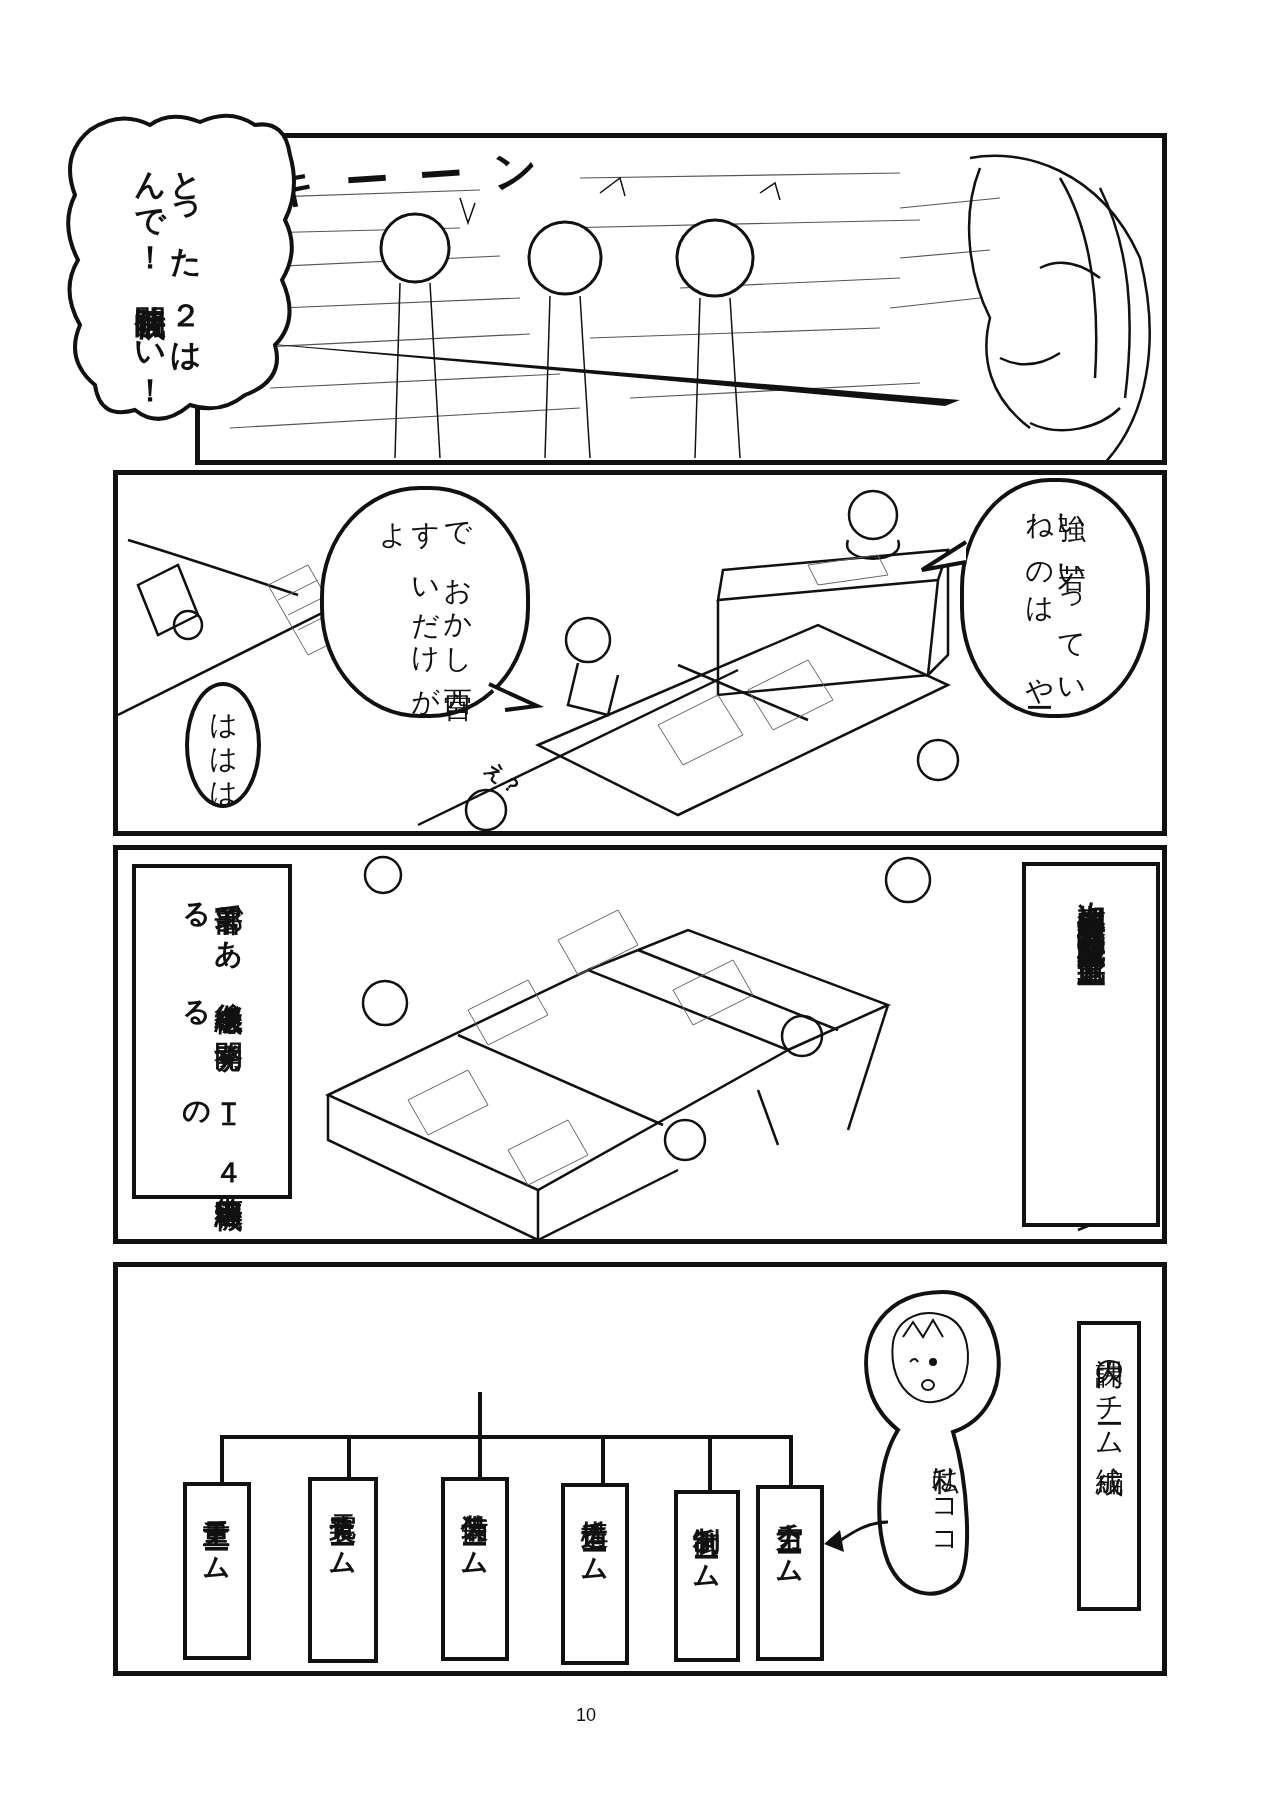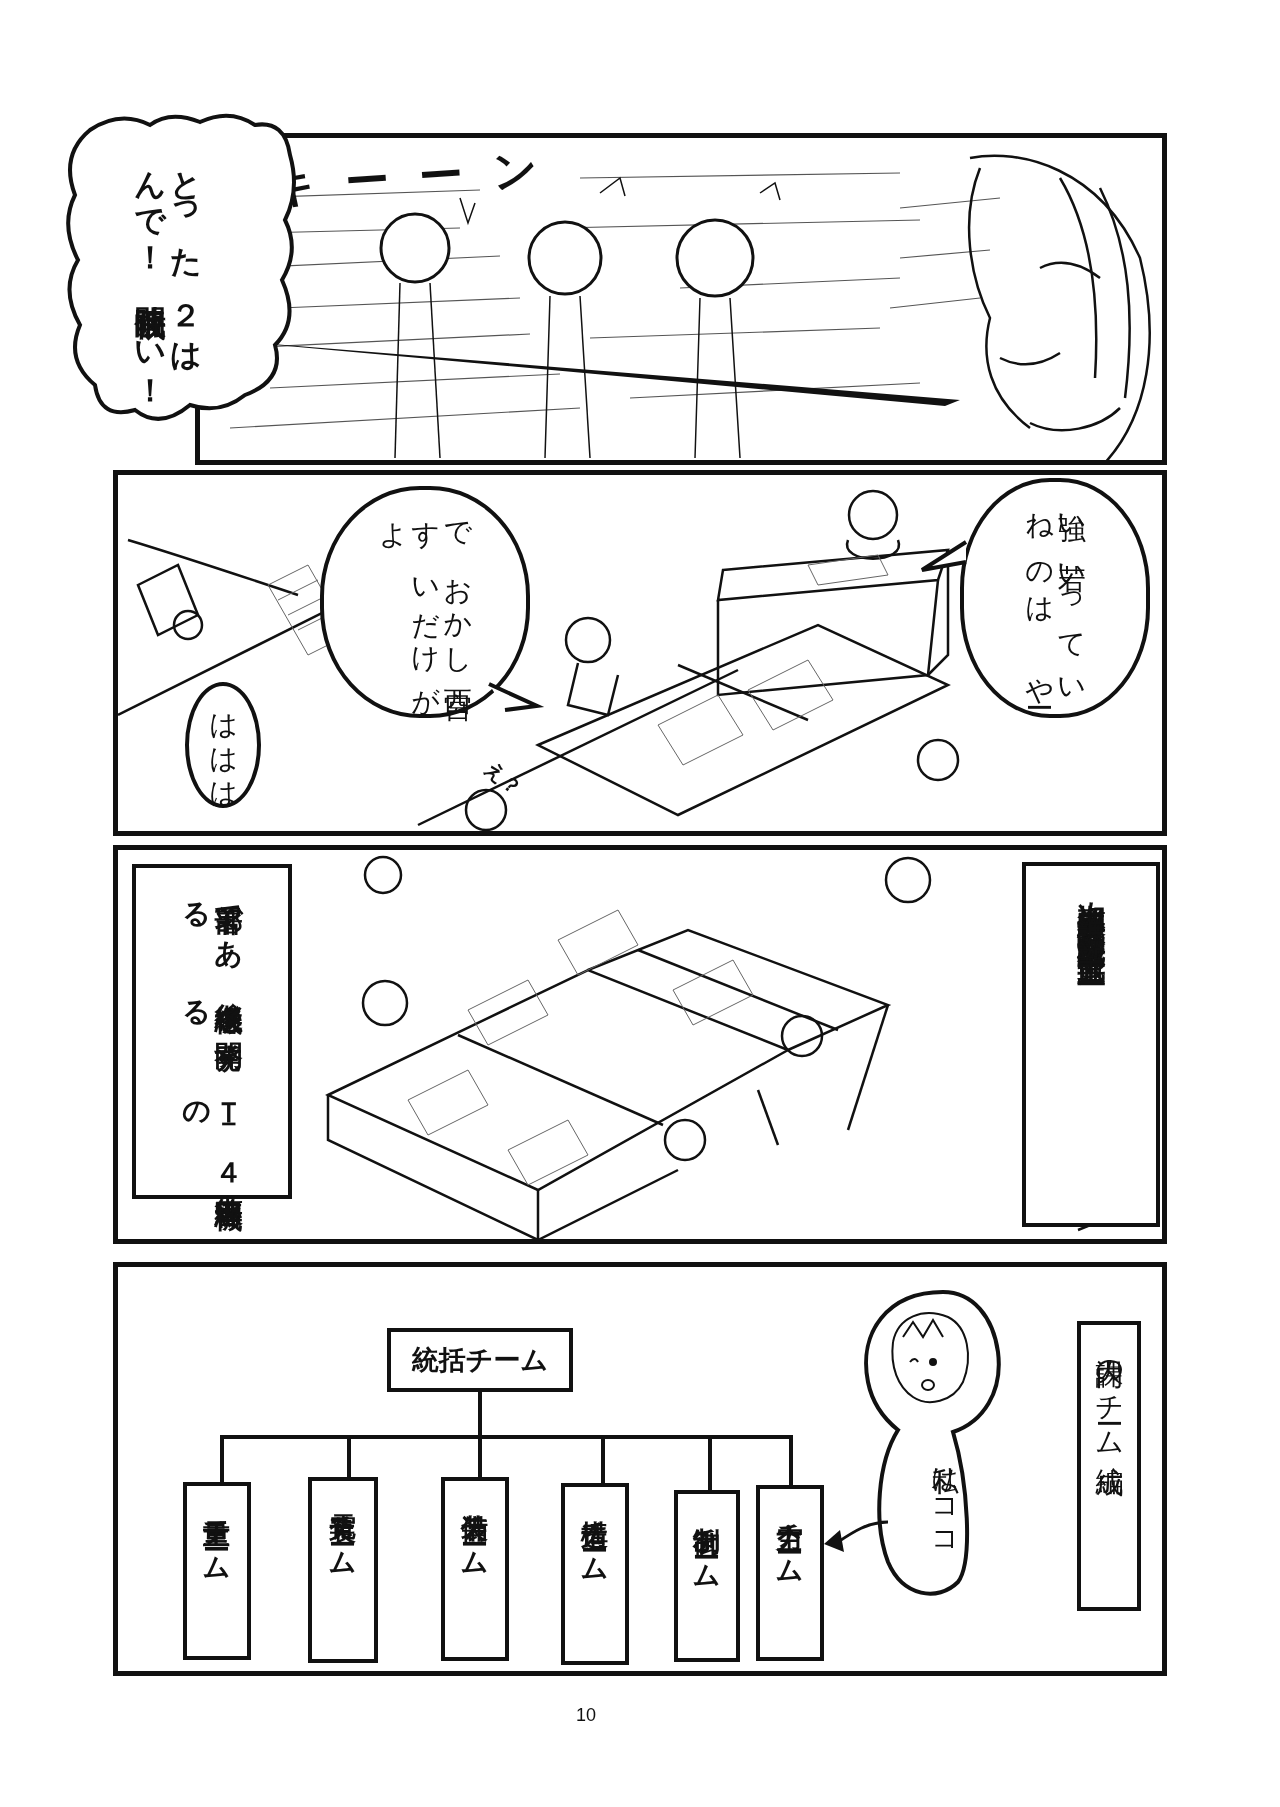--- a/index.html
+++ b/index.html
@@ -185,23 +185,20 @@
     <div class="vtext" style="font-size:28px; display:flex; flex-direction:row-reverse; gap:10px;">
       <span>武井重工</span>
       <span>航空機設計部</span>
       <span>次期中等練習機設計課</span>
     </div>
   </div>
 </div>
 
 <div class="panel" style="left:113px; top:1262px; width:1054px; height:414px;">
 
-  <div class="orgbox" style="left:269px; top:61px; width:186px; height:64px; padding-top:0; align-items:center;">
-    <span style="font-size:27px; font-weight:bold;">統括チーム</span>
-  </div>
 
   <div class="line" style="left:360px; top:125px; width:4px; height:170px;"></div>
   <div class="line" style="left:102px; top:168px; width:573px; height:4px;"></div>
   <div class="line" style="left:102px; top:168px; width:4px; height:47px;"></div>
   <div class="line" style="left:229px; top:168px; width:4px; height:42px;"></div>
   <div class="line" style="left:360px; top:168px; width:4px; height:42px;"></div>
   <div class="line" style="left:483px; top:168px; width:4px; height:48px;"></div>
   <div class="line" style="left:590px; top:168px; width:4px; height:55px;"></div>
   <div class="line" style="left:671px; top:168px; width:4px; height:50px;"></div>
 

